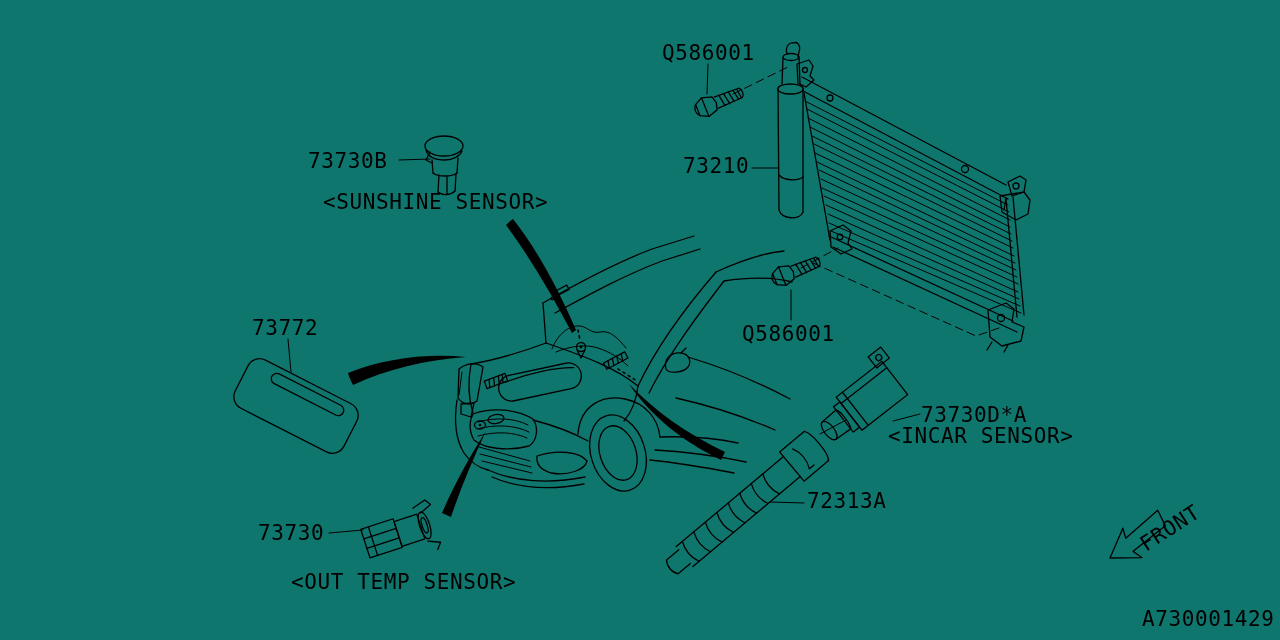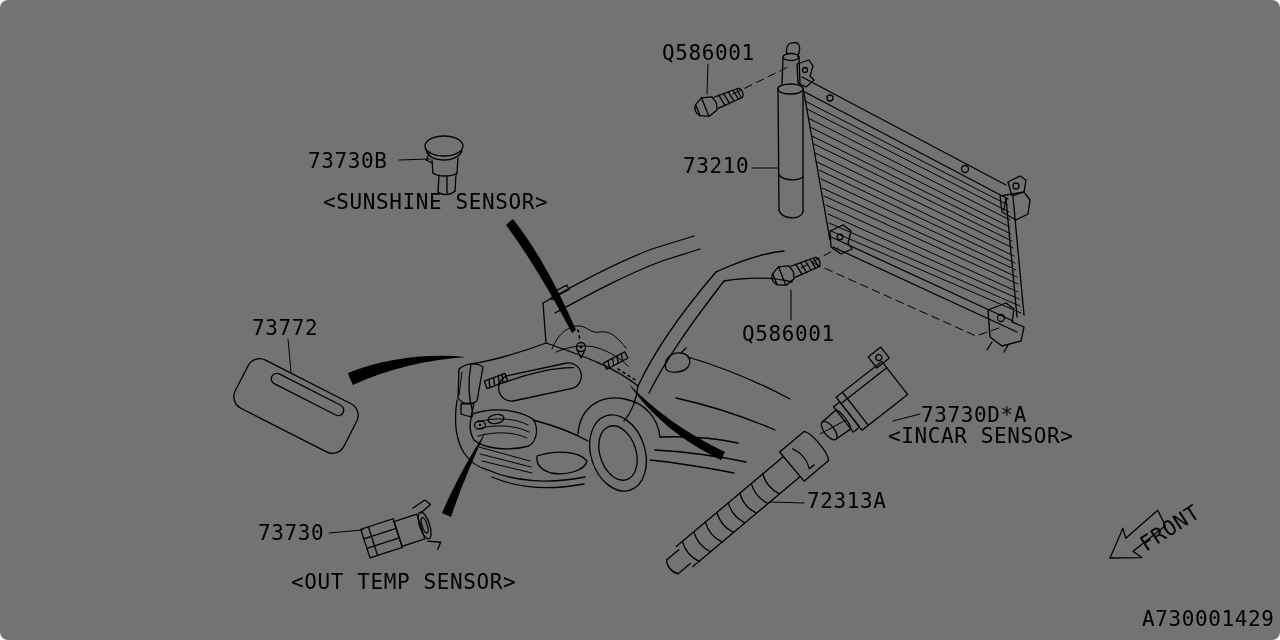--- a/index.html
+++ b/index.html
@@ -1,16 +1,16 @@
 <!DOCTYPE html>
 <html><head>
 <meta charset="utf-8">
 <style>
   html,body{margin:0;padding:0;background:#fff;}
-  .stage{position:relative;width:1280px;height:640px;background:#737373;overflow:hidden;border-radius:8px;}
+  .stage{position:relative;width:1280px;height:640px;background:#0f766e;overflow:hidden;}
   svg{display:block;}
   .ln{fill:none;stroke:#000;stroke-width:1.3;stroke-linecap:round;stroke-linejoin:round;}
   .thin{stroke-width:1;}
   .dash{stroke-dasharray:8 5;}
   .dot{stroke-dasharray:2 4;stroke-width:1.6;}
   .blk{fill:#000;stroke:none;}
   .lbl{font-family:"DejaVu Sans Mono","Liberation Mono",monospace;font-size:21px;fill:#000;letter-spacing:0.6px;}
 </style>
 </head>
 <body>

